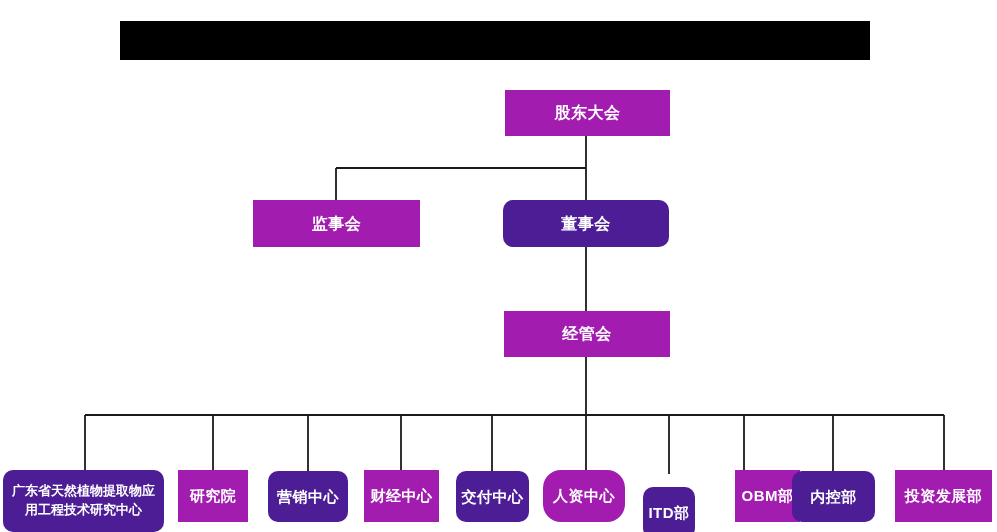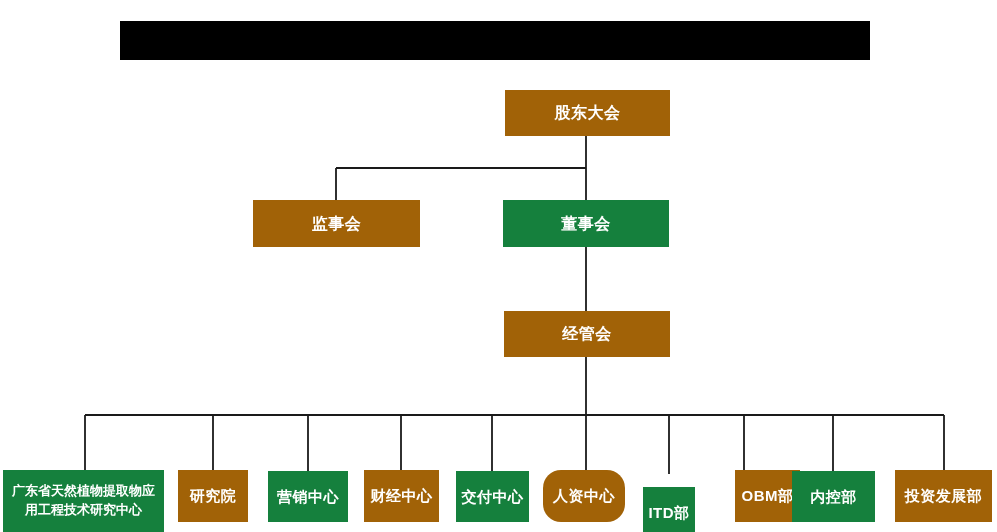--- a/index.html
+++ b/index.html
@@ -22,22 +22,22 @@
   .node {
     position:absolute;
     display:flex; align-items:center; justify-content:center;
     color:#ffffff;
     font-weight:bold;
     text-align:center;
     box-sizing:border-box;
     letter-spacing:0.5px;
     line-height:1.45;
   }
-  .tone-dark  { background:#a16207; }
-  .tone-light { background:#15803d; }
+  .tone-dark  { background:#a21caf; }
+  .tone-light { background:#4c1d95;border-radius:10px; }
   .lvl1 { font-size:16px; }
   .dept { font-size:15px; }
   .dept-wide { font-size:13px; padding:0 6px; letter-spacing:0; }
 </style>
 </head>
 <body>
 
 <div class="canvas">
 
   <div class="title-bar"></div>

